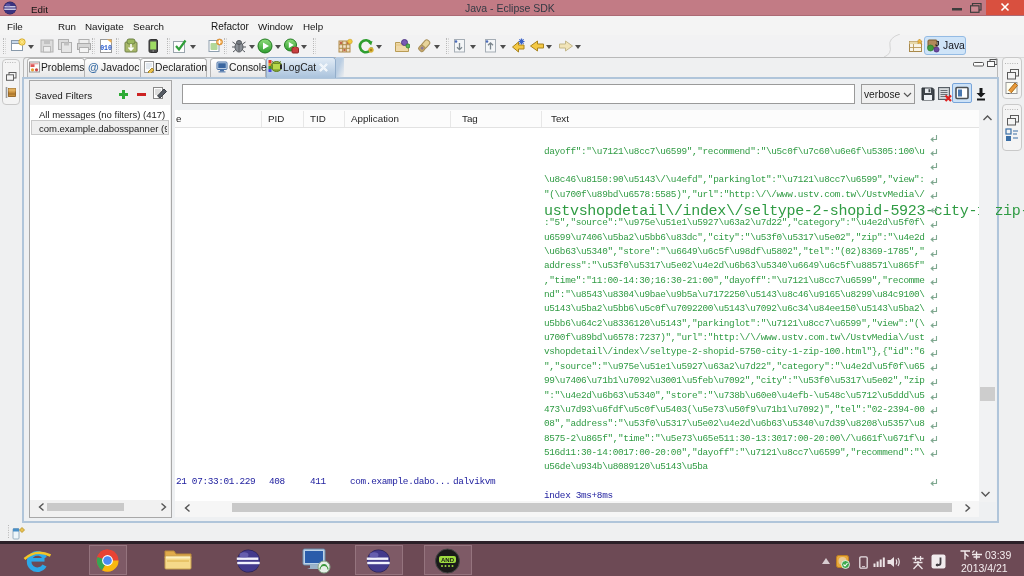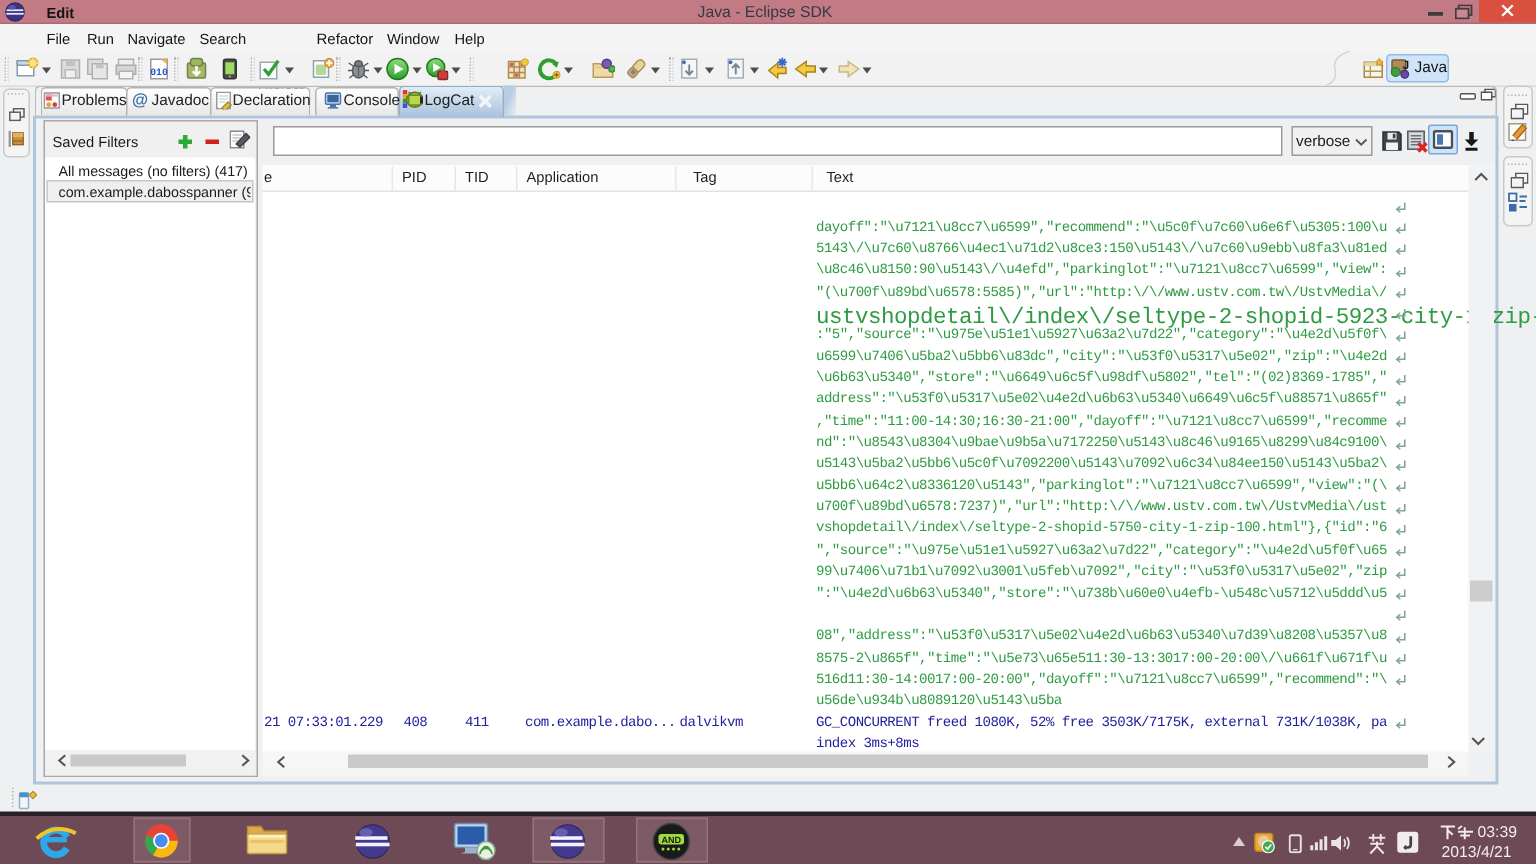--- a/index.html
+++ b/index.html
@@ -24,22 +24,22 @@
       <rect width="10" height="2.5" fill="#3d3d3d"></rect>
     </svg>
 <svg class="abs" style="left:970px;top:3px" width="12" height="10" viewBox="0 0 12 10">
       <rect x="2.5" y="0.5" width="8.5" height="6.5" fill="none" stroke="#3d3d3d" stroke-width="1.2"></rect>
       <rect x="0.5" y="2.8" width="8.5" height="6.5" fill="#ca8791" stroke="#3d3d3d" stroke-width="1.2"></rect>
     </svg>
 <div class="abs" style="left:986px;top:0px;width:38px;height:15px;background:#d9503f"><svg width="38" height="15">
         <path d="M15.5 3.5 L22.5 10.5 M22.5 3.5 L15.5 10.5" stroke="#fff" stroke-width="1.6"></path>
       </svg></div>
 <div class="abs" style="left:0px;top:16px;width:1024px;height:19px;background:#f4f4f4"></div>
-<div class="abs" style="left:7px;top:21px;font-size:9.8px;color:#141414;font-weight:normal;font-family:'Liberation Sans',sans-serif;white-space:pre;margin-left:24px;">File</div>
-<div class="abs" style="left:31px;top:4px;font-size:9.8px;color:#141414;font-weight:bold;font-family:'Liberation Sans',sans-serif;white-space:pre;text-align:center;">Edit</div>
+<div class="abs" style="left:7px;top:21px;font-size:9.8px;color:#141414;font-weight:normal;font-family:'Liberation Sans',sans-serif;white-space:pre;">File</div>
+<div class="abs" style="left:31px;top:4px;font-size:9.8px;color:#141414;font-weight:normal;font-family:'Liberation Sans',sans-serif;white-space:pre;text-align:center;">Edit</div>
 <div class="abs" style="left:58px;top:21px;font-size:9.8px;color:#141414;font-weight:normal;font-family:'Liberation Sans',sans-serif;white-space:pre;text-align:center;">Run</div>
 <div class="abs" style="left:85px;top:21px;font-size:9.8px;color:#141414;font-weight:normal;font-family:'Liberation Sans',sans-serif;white-space:pre;">Navigate</div>
 <div class="abs" style="left:133px;top:21px;font-size:9.8px;color:#141414;font-weight:normal;font-family:'Liberation Sans',sans-serif;white-space:pre;">Search</div>
 <div class="abs" style="left:172px;top:21px;font-size:9.8px;color:#141414;font-weight:normal;font-family:'Liberation Sans',sans-serif;white-space:pre;margin-top:35px;">Project</div>
 <div class="abs" style="left:211px;top:21px;font-size:10px;color:#141414;font-weight:normal;font-family:'Liberation Sans',sans-serif;white-space:pre;">Refactor</div>
 <div class="abs" style="left:258px;top:21px;font-size:9.8px;color:#141414;font-weight:normal;font-family:'Liberation Sans',sans-serif;white-space:pre;">Window</div>
 <div class="abs" style="left:303px;top:21px;font-size:9.8px;color:#141414;font-weight:normal;font-family:'Liberation Sans',sans-serif;white-space:pre;">Help</div>
 <div class="abs" style="left:0px;top:35px;width:1024px;height:23px;background:#f2f2f3;border-bottom:1px solid #dadada"></div>
 <div class="abs" style="left:3px;top:38px;width:3px;height:16px;"></div>
 <div class="abs hdl" style="left:3px;top:38px;height:16px"></div>
@@ -325,37 +325,37 @@
 <div class="abs colsep" style="left:344px"></div>
 <div class="abs colsep" style="left:450px"></div>
 <div class="abs colsep" style="left:541px"></div>
 <div class="hcell" style="left:176px">e</div>
 <div class="hcell" style="left:268px">PID</div>
 <div class="hcell" style="left:310px">TID</div>
 <div class="hcell" style="left:351px">Application</div>
 <div class="hcell" style="left:462px">Tag</div>
 <div class="hcell" style="left:551px">Text</div>
 <div class="abs" style="left:544px;top:145.54999999999998px;font-family:'Liberation Mono',monospace;font-size:9.4px;letter-spacing:-0.34px;white-space:pre;color:#2f9b43">dayoff":"\u7121\u8cc7\u6599","recommend":"\u5c0f\u7c60\u6e6f\u5305:100\u</div>
-<div class="abs" style="left:544px;top:159.89999999999998px;font-family:'Liberation Mono',monospace;font-size:9.4px;letter-spacing:-0.34px;white-space:pre;color:#2f9b43">5143\/\u7c60\u8766\u4ec1\u71d2\u8ce3:150\u5143\/\u7c60\u9ebb\u8fa3\u81ed</div>
 <div class="abs" style="left:544px;top:174.25px;font-family:'Liberation Mono',monospace;font-size:9.4px;letter-spacing:-0.34px;white-space:pre;color:#2f9b43">\u8c46\u8150:90\u5143\/\u4efd","parkinglot":"\u7121\u8cc7\u6599","view":</div>
 <div class="abs" style="left:544px;top:188.6px;font-family:'Liberation Mono',monospace;font-size:9.4px;letter-spacing:-0.34px;white-space:pre;color:#2f9b43">"(\u700f\u89bd\u6578:5585)","url":"http:\/\/www.ustv.com.tw\/UstvMedia\/</div>
 <div class="abs" style="left:544px;top:202.95px;font-family:'Liberation Mono',monospace;font-size:15px;letter-spacing:-0.34px;white-space:pre;color:#2f9b43">ustvshopdetail\/index\/seltype-2-shopid-5923-city-1-zip-100.html"},{"id"</div>
 <div class="abs" style="left:544px;top:217.29999999999998px;font-family:'Liberation Mono',monospace;font-size:9.4px;letter-spacing:-0.34px;white-space:pre;color:#2f9b43">:"5","source":"\u975e\u51e1\u5927\u63a2\u7d22","category":"\u4e2d\u5f0f\</div>
 <div class="abs" style="left:544px;top:231.64999999999998px;font-family:'Liberation Mono',monospace;font-size:9.4px;letter-spacing:-0.34px;white-space:pre;color:#2f9b43">u6599\u7406\u5ba2\u5bb6\u83dc","city":"\u53f0\u5317\u5e02","zip":"\u4e2d</div>
 <div class="abs" style="left:544px;top:246.0px;font-family:'Liberation Mono',monospace;font-size:9.4px;letter-spacing:-0.34px;white-space:pre;color:#2f9b43">\u6b63\u5340","store":"\u6649\u6c5f\u98df\u5802","tel":"(02)8369-1785","</div>
 <div class="abs" style="left:544px;top:260.35px;font-family:'Liberation Mono',monospace;font-size:9.4px;letter-spacing:-0.34px;white-space:pre;color:#2f9b43">address":"\u53f0\u5317\u5e02\u4e2d\u6b63\u5340\u6649\u6c5f\u88571\u865f"</div>
 <div class="abs" style="left:544px;top:274.7px;font-family:'Liberation Mono',monospace;font-size:9.4px;letter-spacing:-0.34px;white-space:pre;color:#2f9b43">,"time":"11:00-14:30;16:30-21:00","dayoff":"\u7121\u8cc7\u6599","recomme</div>
 <div class="abs" style="left:544px;top:289.04999999999995px;font-family:'Liberation Mono',monospace;font-size:9.4px;letter-spacing:-0.34px;white-space:pre;color:#2f9b43">nd":"\u8543\u8304\u9bae\u9b5a\u7172250\u5143\u8c46\u9165\u8299\u84c9100\</div>
 <div class="abs" style="left:544px;top:303.4px;font-family:'Liberation Mono',monospace;font-size:9.4px;letter-spacing:-0.34px;white-space:pre;color:#2f9b43">u5143\u5ba2\u5bb6\u5c0f\u7092200\u5143\u7092\u6c34\u84ee150\u5143\u5ba2\</div>
 <div class="abs" style="left:544px;top:317.75px;font-family:'Liberation Mono',monospace;font-size:9.4px;letter-spacing:-0.34px;white-space:pre;color:#2f9b43">u5bb6\u64c2\u8336120\u5143","parkinglot":"\u7121\u8cc7\u6599","view":"(\</div>
 <div class="abs" style="left:544px;top:332.1px;font-family:'Liberation Mono',monospace;font-size:9.4px;letter-spacing:-0.34px;white-space:pre;color:#2f9b43">u700f\u89bd\u6578:7237)","url":"http:\/\/www.ustv.com.tw\/UstvMedia\/ust</div>
 <div class="abs" style="left:544px;top:346.45px;font-family:'Liberation Mono',monospace;font-size:9.4px;letter-spacing:-0.34px;white-space:pre;color:#2f9b43">vshopdetail\/index\/seltype-2-shopid-5750-city-1-zip-100.html"},{"id":"6</div>
 <div class="abs" style="left:544px;top:360.79999999999995px;font-family:'Liberation Mono',monospace;font-size:9.4px;letter-spacing:-0.34px;white-space:pre;color:#2f9b43">","source":"\u975e\u51e1\u5927\u63a2\u7d22","category":"\u4e2d\u5f0f\u65</div>
 <div class="abs" style="left:544px;top:375.15px;font-family:'Liberation Mono',monospace;font-size:9.4px;letter-spacing:-0.34px;white-space:pre;color:#2f9b43">99\u7406\u71b1\u7092\u3001\u5feb\u7092","city":"\u53f0\u5317\u5e02","zip</div>
 <div class="abs" style="left:544px;top:389.5px;font-family:'Liberation Mono',monospace;font-size:9.4px;letter-spacing:-0.34px;white-space:pre;color:#2f9b43">":"\u4e2d\u6b63\u5340","store":"\u738b\u60e0\u4efb-\u548c\u5712\u5ddd\u5</div>
+<div class="abs" style="left:544px;top:403.84999999999997px;font-family:'Liberation Mono',monospace;font-size:9.4px;letter-spacing:-0.34px;white-space:pre;color:#2f9b43">473\u7d93\u6fdf\u5c0f\u5403(\u5e73\u50f9\u71b1\u7092)","tel":"02-2394-00</div>
 <div class="abs" style="left:544px;top:418.2px;font-family:'Liberation Mono',monospace;font-size:9.4px;letter-spacing:-0.34px;white-space:pre;color:#2f9b43">08","address":"\u53f0\u5317\u5e02\u4e2d\u6b63\u5340\u7d39\u8208\u5357\u8</div>
 <div class="abs" style="left:544px;top:432.54999999999995px;font-family:'Liberation Mono',monospace;font-size:9.4px;letter-spacing:-0.34px;white-space:pre;color:#2f9b43">8575-2\u865f","time":"\u5e73\u65e511:30-13:3017:00-20:00\/\u661f\u671f\u</div>
 <div class="abs" style="left:544px;top:446.9px;font-family:'Liberation Mono',monospace;font-size:9.4px;letter-spacing:-0.34px;white-space:pre;color:#2f9b43">516d11:30-14:0017:00-20:00","dayoff":"\u7121\u8cc7\u6599","recommend":"\</div>
 <div class="abs" style="left:544px;top:461.25px;font-family:'Liberation Mono',monospace;font-size:9.4px;letter-spacing:-0.34px;white-space:pre;color:#2f9b43">u56de\u934b\u8089120\u5143\u5ba</div>
 <svg class="abs" style="left:930px;top:133.7px" width="8" height="9" viewBox="0 0 8 9">
       <path d="M6.5 1 L6.5 5.5 L1.5 5.5 M3.5 3.5 L1.2 5.5 L3.5 7.5" stroke="#7fa890" stroke-width="1.1" fill="none"></path>
     </svg>
 <svg class="abs" style="left:930px;top:148.04999999999998px" width="8" height="9" viewBox="0 0 8 9">
       <path d="M6.5 1 L6.5 5.5 L1.5 5.5 M3.5 3.5 L1.2 5.5 L3.5 7.5" stroke="#7fa890" stroke-width="1.1" fill="none"></path>
     </svg>
@@ -420,21 +420,20 @@
       <path d="M6.5 1 L6.5 5.5 L1.5 5.5 M3.5 3.5 L1.2 5.5 L3.5 7.5" stroke="#7fa890" stroke-width="1.1" fill="none"></path>
     </svg>
 <svg class="abs" style="left:930px;top:449.4px" width="8" height="9" viewBox="0 0 8 9">
       <path d="M6.5 1 L6.5 5.5 L1.5 5.5 M3.5 3.5 L1.2 5.5 L3.5 7.5" stroke="#7fa890" stroke-width="1.1" fill="none"></path>
     </svg>
 <div class="abs" style="left:176px;top:475.59999999999997px;font-family:'Liberation Mono',monospace;font-size:9.4px;letter-spacing:-0.34px;white-space:pre;color:#2222a0">21 07:33:01.229</div>
 <div class="abs" style="left:269px;top:475.59999999999997px;font-family:'Liberation Mono',monospace;font-size:9.4px;letter-spacing:-0.34px;white-space:pre;color:#2222a0">408</div>
 <div class="abs" style="left:310px;top:475.59999999999997px;font-family:'Liberation Mono',monospace;font-size:9.4px;letter-spacing:-0.34px;white-space:pre;color:#2222a0">411</div>
 <div class="abs" style="left:350px;top:475.59999999999997px;font-family:'Liberation Mono',monospace;font-size:9.4px;letter-spacing:-0.34px;white-space:pre;color:#2222a0">com.example.dabo...</div>
 <div class="abs" style="left:453px;top:475.59999999999997px;font-family:'Liberation Mono',monospace;font-size:9.4px;letter-spacing:-0.34px;white-space:pre;color:#2222a0">dalvikvm</div>
-<div class="abs" style="left:544px;top:475.59999999999997px;font-family:'Liberation Mono',monospace;font-size:9.4px;letter-spacing:-0.34px;white-space:pre;color:#2222a0">GC_CONCURRENT freed 1080K, 52% free 3503K/7175K, external 731K/1038K, pa</div>
 <svg class="abs" style="left:930px;top:478.09999999999997px" width="8" height="9" viewBox="0 0 8 9">
       <path d="M6.5 1 L6.5 5.5 L1.5 5.5 M3.5 3.5 L1.2 5.5 L3.5 7.5" stroke="#7fa890" stroke-width="1.1" fill="none"></path>
     </svg>
 <div class="abs" style="left:544px;top:489.95px;font-family:'Liberation Mono',monospace;font-size:9.4px;letter-spacing:-0.34px;white-space:pre;color:#2222a0">index 3ms+8ms</div>
 <div class="abs" style="left:979px;top:110px;width:17px;height:392px;background:#f1f2f3"></div>
 <svg class="abs" style="left:982px;top:113px" width="11" height="11" viewBox="0 0 11 11">
       <path d="M1.5 7 L5.5 3 L9.5 7" stroke="#555" stroke-width="1.4" fill="none"></path>
     </svg>
 <svg class="abs" style="left:980px;top:489px" width="11" height="11" viewBox="0 0 11 11">
       <path d="M1.5 3 L5.5 7 L9.5 3" stroke="#555" stroke-width="1.4" fill="none"></path>

